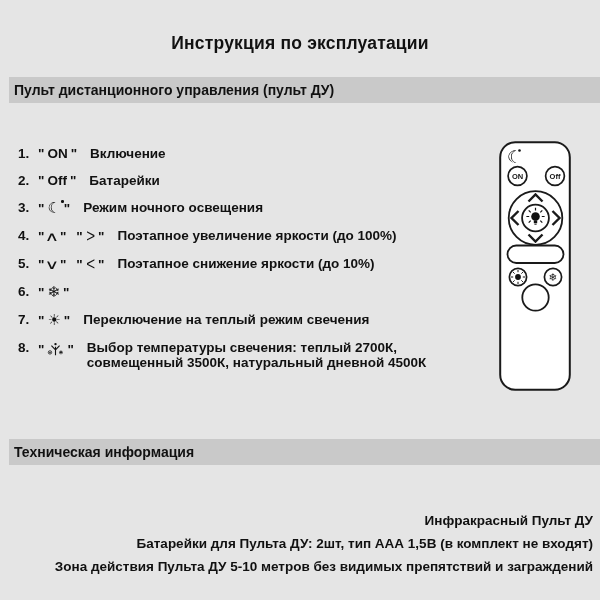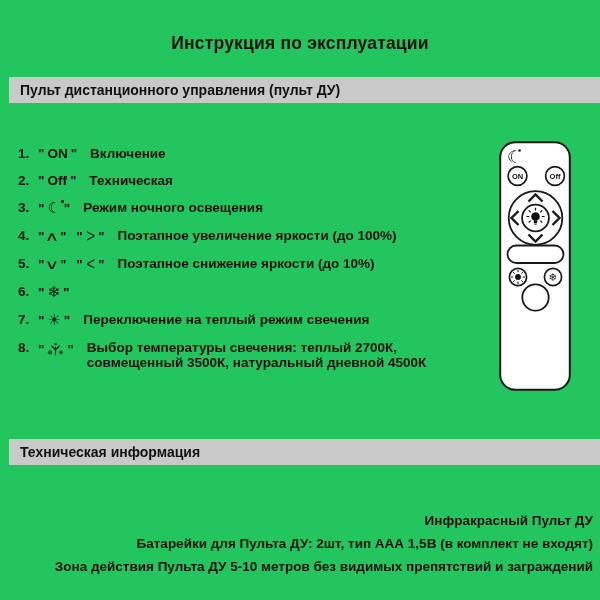--- a/index.html
+++ b/index.html
@@ -1,24 +1,24 @@
 <!DOCTYPE html>
 <html><head>
 <meta charset="utf-8">
 <style>
   * { box-sizing: border-box; }
   html,body { margin:0; padding:0; background:#fff; }
   body { font-family:"Liberation Sans","DejaVu Sans",sans-serif; color:#111; }
-  .page { position:relative; width:600px; height:600px; background:#22c55e; overflow:hidden; }
+  .page { position:relative; width:600px; height:600px; background:#e5e5e5; overflow:hidden; }
 
   .title { position:absolute; top:33px; left:0; width:100%; text-align:center;
            font-size:17.5px; font-weight:bold; letter-spacing:.2px; }
 
   .bar { position:absolute; left:9px; right:0; height:26px; background:#c9c9c9;
-         font-size:14px; font-weight:bold; line-height:26px; padding-left:11px; }
+         font-size:14px; font-weight:bold; line-height:26px; padding-left:5px; }
   .bar1 { top:77px; }
   .bar2 { top:439px; }
 
   .list { position:absolute; left:18px; top:146px; width:474px; }
   .item { display:flex; align-items:flex-start; margin-bottom:12px;
           font-size:13.5px; font-weight:bold; line-height:15px; }
   .item .num { flex:none; width:17px; }
   .toks { flex:none; white-space:nowrap; }
   .tok { margin-right:4px; }
   .q { font-weight:bold; margin:0 3px; }
@@ -50,21 +50,21 @@
   <div class="list">
   <div class="item">
     <span class="num">1.</span>
     <span class="toks"><span class="tok"><span class="q">"</span><span class="lbl">ON</span><span class="q">"</span></span></span>
     <span class="txt">Включение</span>
   </div>
 
   <div class="item">
     <span class="num">2.</span>
     <span class="toks"><span class="tok"><span class="q">"</span><span class="lbl">Off</span><span class="q">"</span></span></span>
-    <span class="txt">Техническая</span>
+    <span class="txt">Батарейки</span>
   </div>
 
   <div class="item">
     <span class="num">3.</span>
     <span class="toks"><span class="tok"><span class="q">"</span><span class="glyph g-moon">☾</span><span class="q">"</span></span></span>
     <span class="txt">Режим ночного освещения</span>
   </div>
 
   <div class="item">
     <span class="num">4.</span>

